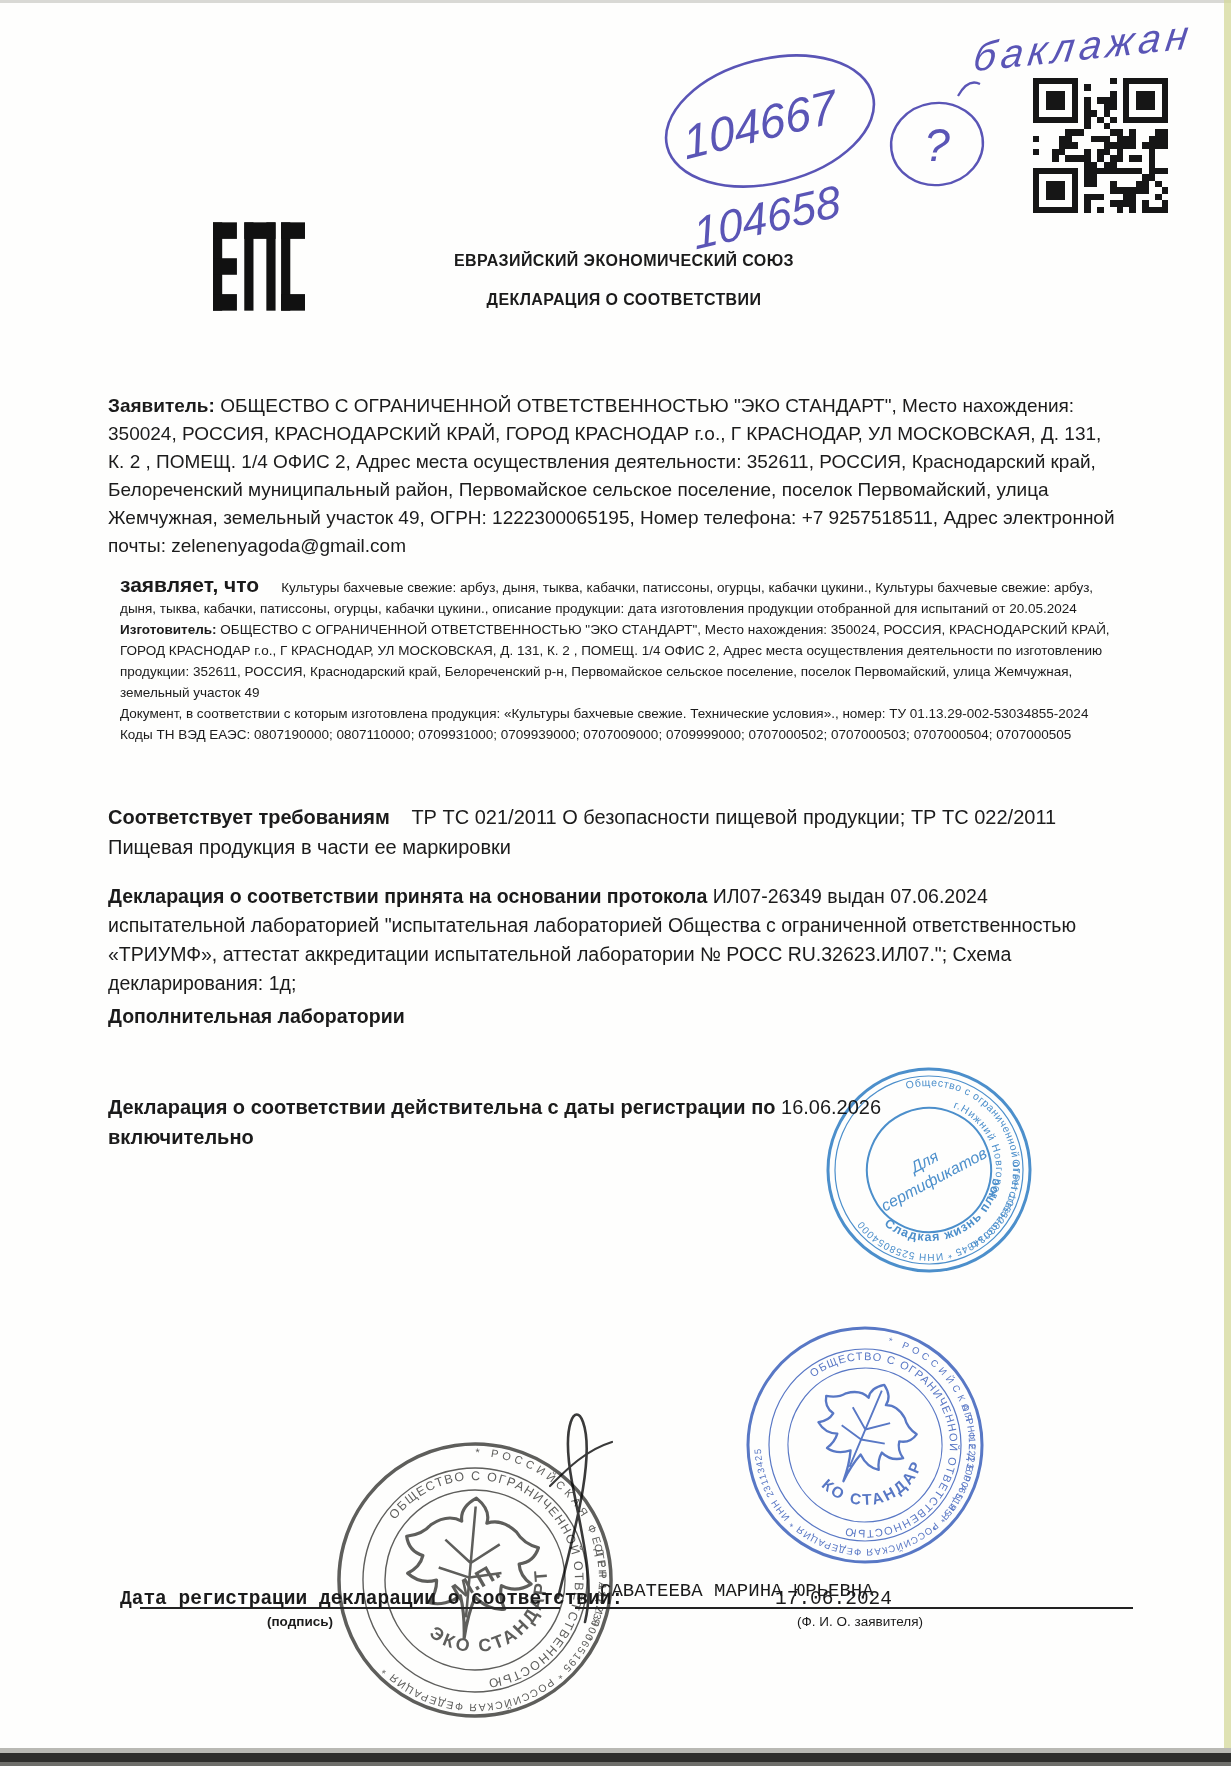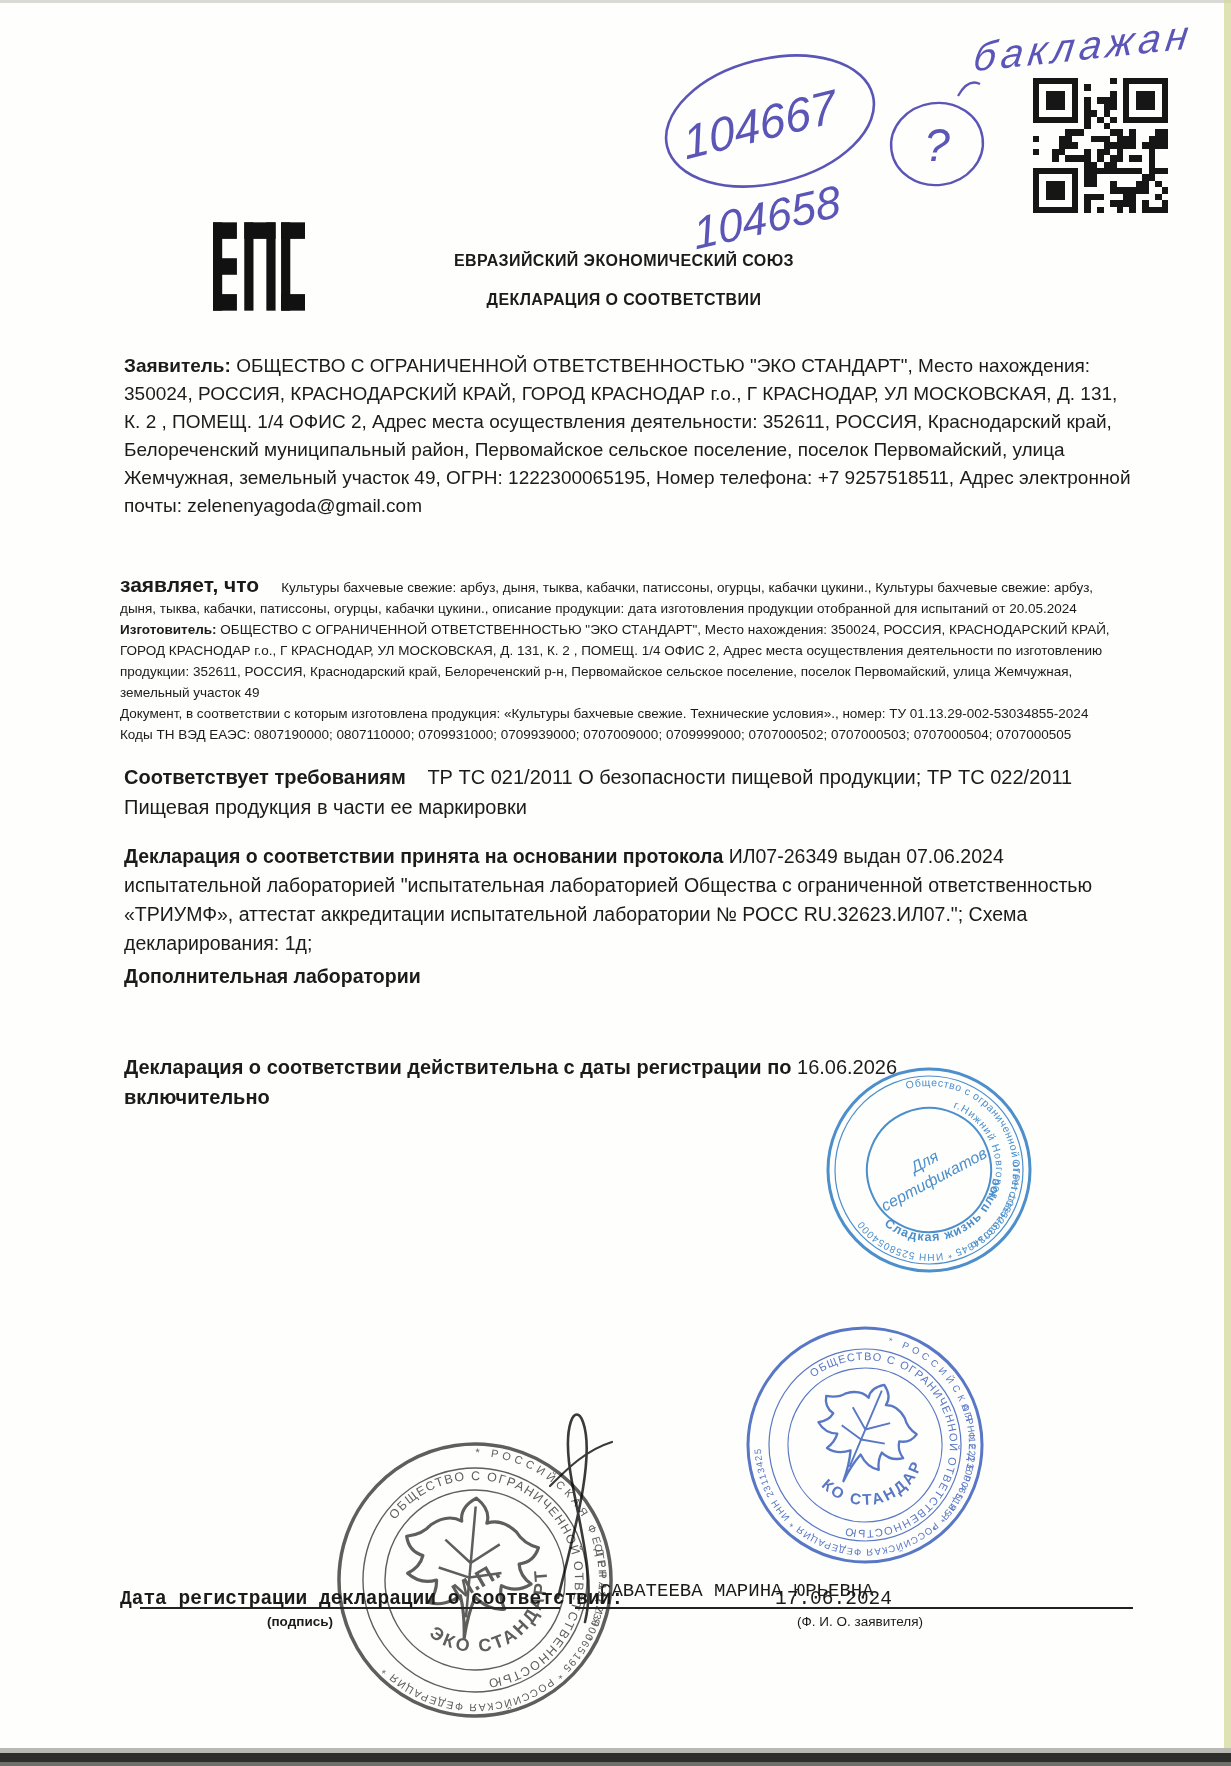--- a/index.html
+++ b/index.html
@@ -5,21 +5,21 @@
   html,body{margin:0;padding:0;background:#8a8a8a;}
   .page{position:relative;width:1231px;height:1766px;background:#fefefdff;overflow:hidden;
         font-family:"Liberation Sans",sans-serif;color:#1b1b1b;}
   .abs{position:absolute;}
   .top-edge{top:0;left:0;width:100%;height:3px;background:#d9d9d5;}
   .right-edge{top:0;right:0;width:7px;height:100%;background:#d4d89a;opacity:.75;}
   .bottom-shadow{left:0;top:1748px;width:100%;height:5px;background:#b9b9b4;}
   .bottom-strip{left:0;top:1753px;width:100%;height:9px;background:#2e2e2c;}
   .bottom-strip2{left:0;top:1762px;width:100%;height:4px;background:#6e6e6a;}
   .title{left:120px;width:1008px;text-align:center;font-weight:bold;font-size:16px;letter-spacing:.4px;}
-  .para{left:124px;width:1008px;font-size:19px;line-height:28px;}
+  .para{left:108px;width:1008px;font-size:19px;line-height:28px;margin-top:40px;}
   .para b{font-weight:bold;}
   .declare-wrap{left:120px;width:1012px;font-size:13.5px;line-height:21px;}
   .declare-label{font-size:21px;font-weight:bold;line-height:1;margin-right:22px;}
   .big{font-size:20px;line-height:30px;}
   .sig-line{height:0;border-top:2px solid #222;}
   .caption{font-size:13.5px;text-align:center;}
   .reg-row{left:120px;width:1100px;font-size:19.5px;font-weight:bold;}
   .reg-val{position:absolute;left:655px;top:0;font-weight:normal;white-space:nowrap;}
   svg.stamp{position:absolute;mix-blend-mode:multiply;opacity:.92;}
   svg text{font-family:"Liberation Sans",sans-serif;}

